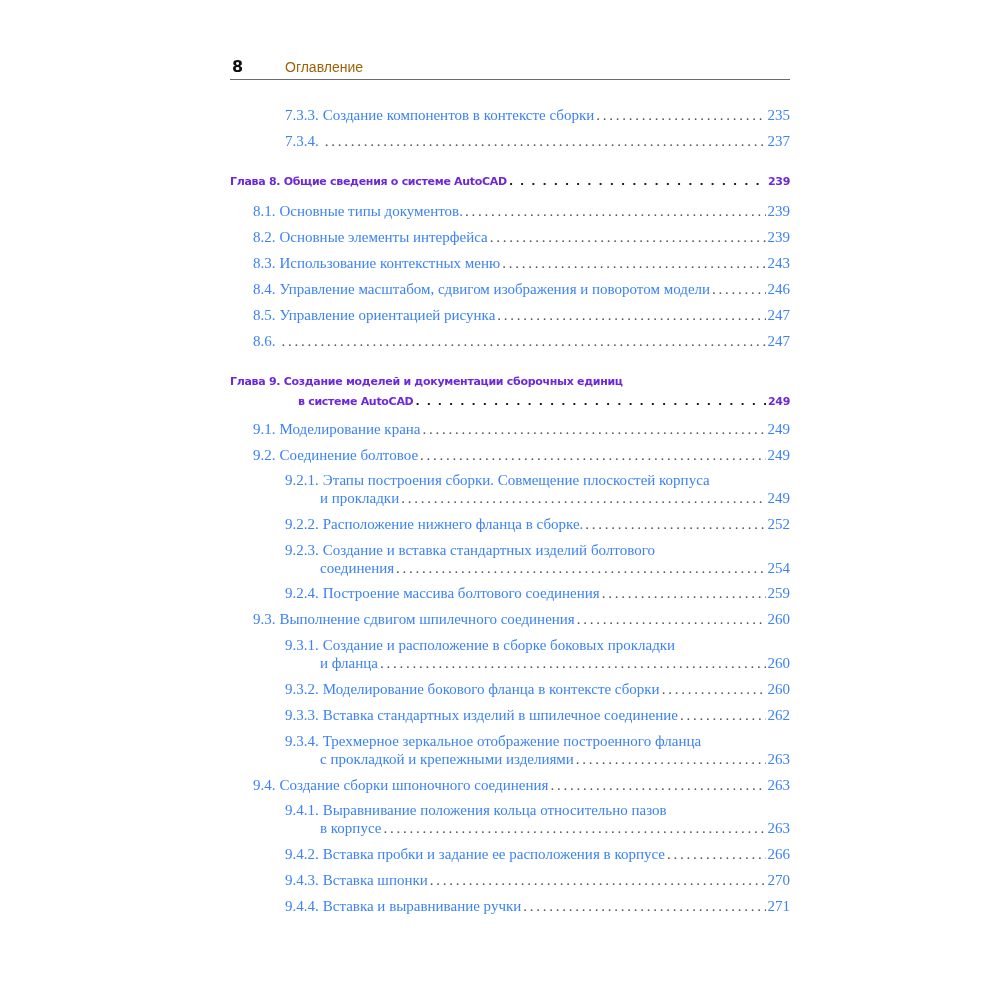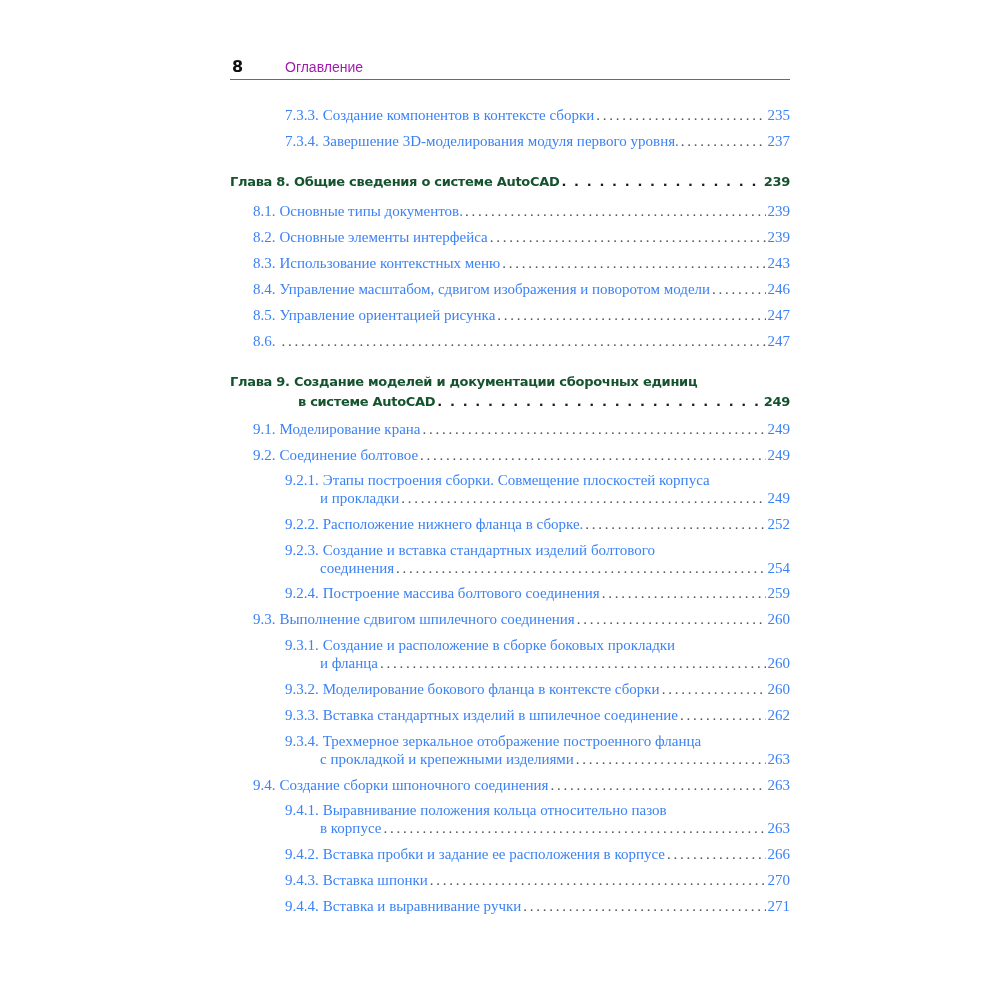--- a/index.html
+++ b/index.html
@@ -1,32 +1,32 @@
 <!DOCTYPE html>
 <html><head>
 <meta charset="utf-8">
 <style>
   html, body { margin:0; padding:0; background:#ffffff; }
   body { width:1000px; height:1000px; position:relative; overflow:hidden; color:#2a2a2a; }
   .page { position:absolute; left:230px; top:0; width:560px; }
   .running-head { position:absolute; top:57px; left:0; width:560px; height:22px; border-bottom:1.3px solid #6a6a6a; }
   .page-num { position:absolute; left:2px; top:0; font-family:"DejaVu Sans", sans-serif; font-weight:bold; font-size:16px; color:#111; }
-  .head-title { position:absolute; left:55px; top:2px; font-family:"Liberation Sans", sans-serif; font-size:14px; color:#a21caf; }
+  .head-title { position:absolute; left:55px; top:2px; font-family:"Liberation Sans", sans-serif; font-size:14px; color:#a16207; }
 
   .entry { position:absolute; left:0; width:560px; font-family:"Liberation Serif", serif; font-size:15px; color:#3b82f6; line-height:18px; }
   .row { display:flex; align-items:baseline; white-space:nowrap; }
   .lead { flex:1; overflow:hidden; margin:0 2px; letter-spacing:0; color:#555; }
   .lead::before { content:". . . . . . . . . . . . . . . . . . . . . . . . . . . . . . . . . . . . . . . . . . . . . . . . . . . . . . . . . . . . . . . . . . . . . . . . . . . . . . . . . . . . . . . . . . . . . . . . . . . . . . . . . . . . . . . . . . . ."; letter-spacing:-0.5px; }
   .pg { text-align:right; }
   .l2 .row, .l2 .cont { padding-left:23px; }
   .l3 .row, .l3 .firstline { padding-left:55px; }
   .l3 .cont { padding-left:90px; }
   .num { margin-right:4px; }
 
-  .chapter { position:absolute; left:0; width:560px; font-family:"DejaVu Sans", sans-serif; font-weight:bold; font-size:13px; color:#14532d; line-height:20px; letter-spacing:-0.3px; }
+  .chapter { position:absolute; left:0; width:560px; font-family:"DejaVu Sans", sans-serif; font-weight:bold; font-size:11px; color:#6d28d9; line-height:20px; letter-spacing:-0.3px; }
   .chapter .lead { color:#1a1a1a; }
   .chapter .lead::before { content:" . . . . . . . . . . . . . . . . . . . . . . . . . . . . . . . . . . . . . . . . . . . . . . . . . . . . . . . . . . . . . . . . . . . . . . . . . ."; letter-spacing:1.6px; }
   .chapter .cont { padding-left:68px; }
 </style>
 </head>
 <body>
 
 <div class="page">
   <div class="running-head">
     <span class="page-num">8</span>
@@ -38,21 +38,20 @@
         <span class="num">7.3.3.</span>
         <span>Создание компонентов в контексте сборки</span>
         <span class="lead"></span>
         <span class="pg">235</span>
       </div>
   </div>
 
   <div class="entry l3" style="top:132px">
     <div class="row">
         <span class="num">7.3.4.</span>
-        <span>Завершение 3D-моделирования модуля первого уровня.</span>
         <span class="lead"></span>
         <span class="pg">237</span>
       </div>
   </div>
 
   <div class="chapter" style="top:172px">
     <div class="row">
         <span>Глава 8. Общие сведения о системе AutoCAD</span>
         <span class="lead"></span>
         <span class="pg">239</span>

